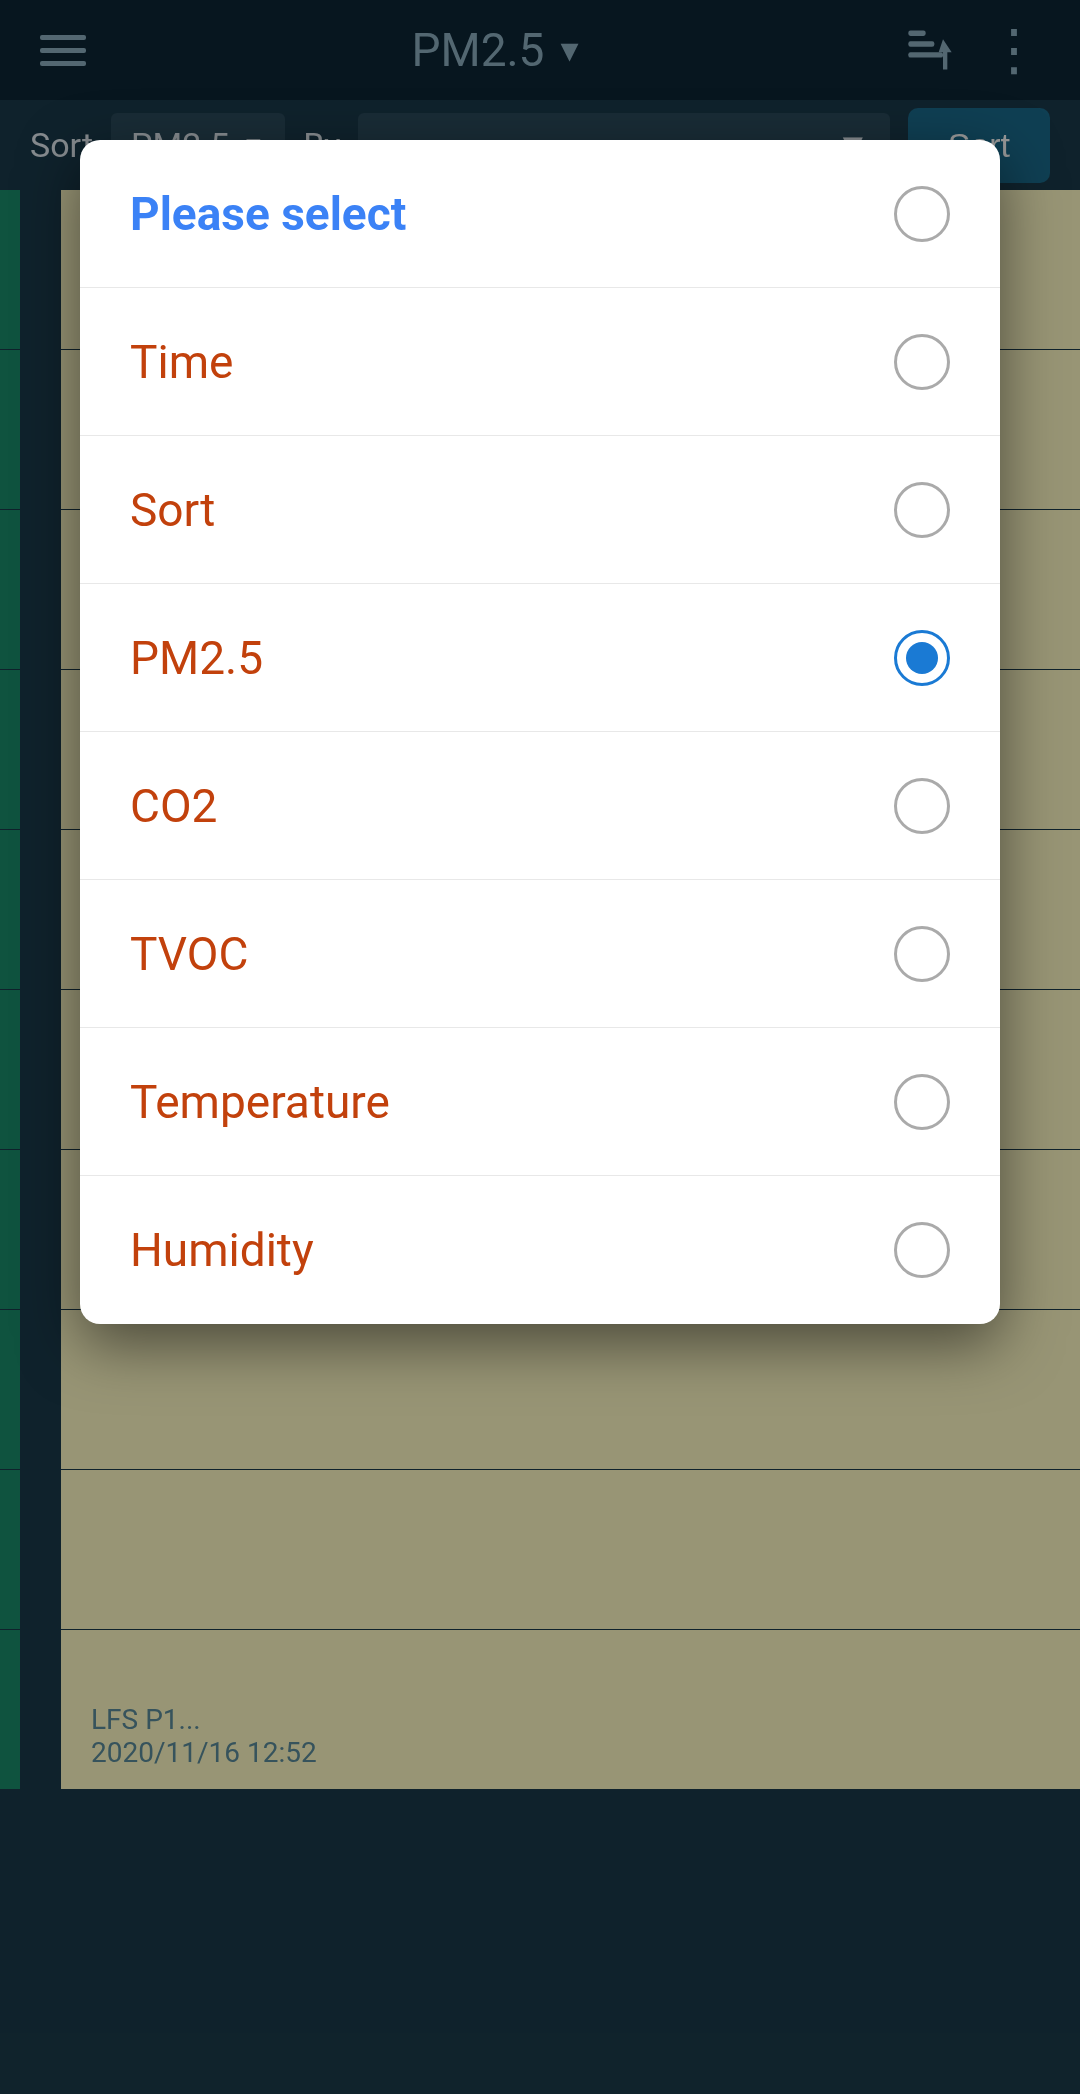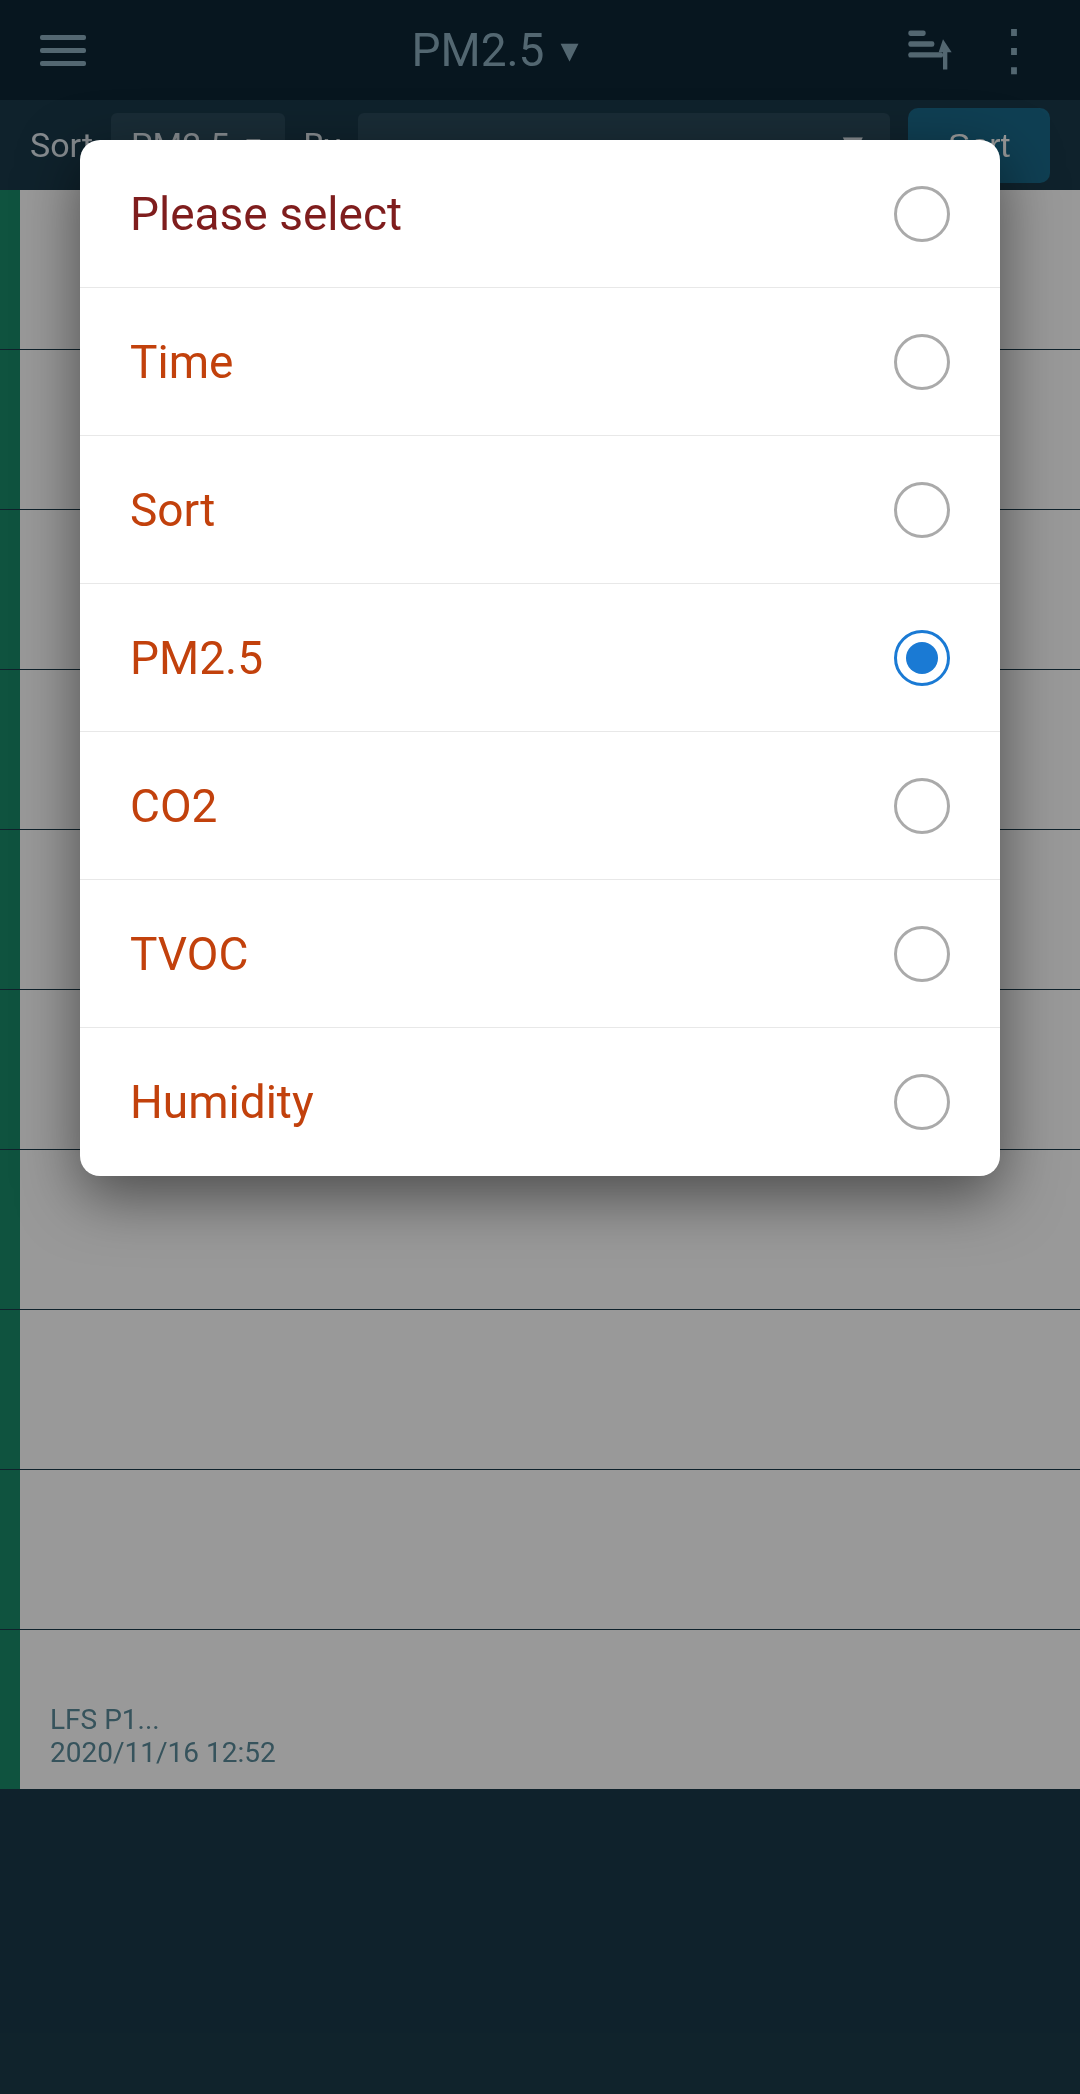--- a/index.html
+++ b/index.html
@@ -173,25 +173,26 @@
       border-bottom: 1px solid #1a3a4a;
     }
 
     .bg-green-bar {
       width: 20px;
       background: #1a8a6a;
     }
 
     .bg-row-content {
       flex: 1;
-      background: #ffffff;
+      background: #fef9c3;
       padding: 20px 30px;
       display: flex;
       flex-direction: column;
       justify-content: flex-end;
+      margin-left: 41px;
     }
 
     .bg-row-text {
       color: #5a8a9a;
       font-size: 28px;
     }
 
     
     .modal-overlay {
       position: absolute;
@@ -233,21 +234,22 @@
       border-bottom: 1px solid #e8e8e8;
     }
 
     .modal-item-label {
       font-size: 46px;
       font-weight: 400;
       color: #c2410c;
     }
 
     .modal-item.placeholder .modal-item-label {
-      color: #7f1d1d;
+      color: #3b82f6;
+      font-weight: bold;
     }
 
     .radio-btn {
       width: 56px;
       height: 56px;
       border-radius: 50%;
       border: 3px solid #aaaaaa;
       display: flex;
       align-items: center;
       justify-content: center;
@@ -376,19 +378,23 @@
         </div>
         <div class="modal-item">
           <span class="modal-item-label">CO2</span>
           <div class="radio-btn"></div>
         </div>
         <div class="modal-item">
           <span class="modal-item-label">TVOC</span>
           <div class="radio-btn"></div>
         </div>
         <div class="modal-item">
+          <span class="modal-item-label">Temperature</span>
+          <div class="radio-btn"></div>
+        </div>
+        <div class="modal-item">
           <span class="modal-item-label">Humidity</span>
           <div class="radio-btn"></div>
         </div>
       </div>
 
   </div>
 </div>
 
 </body></html>

